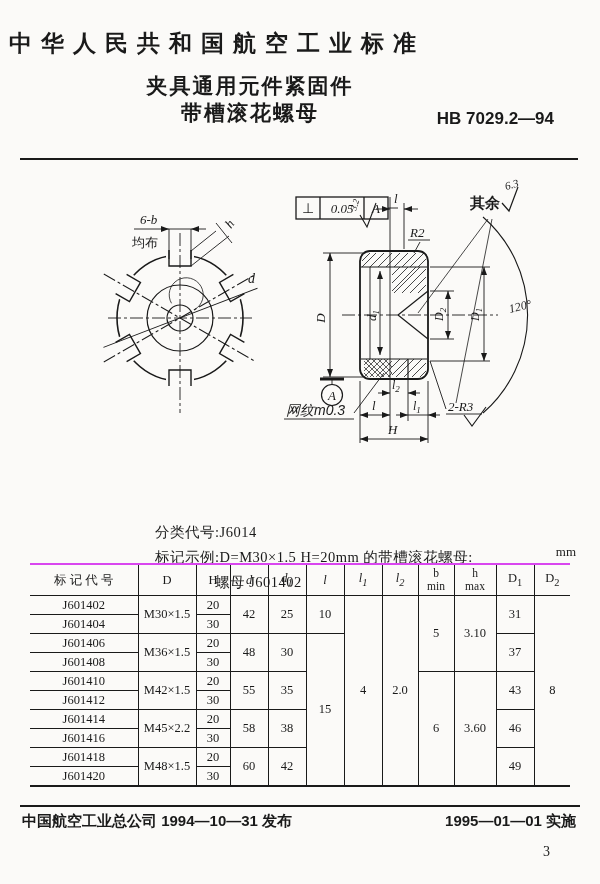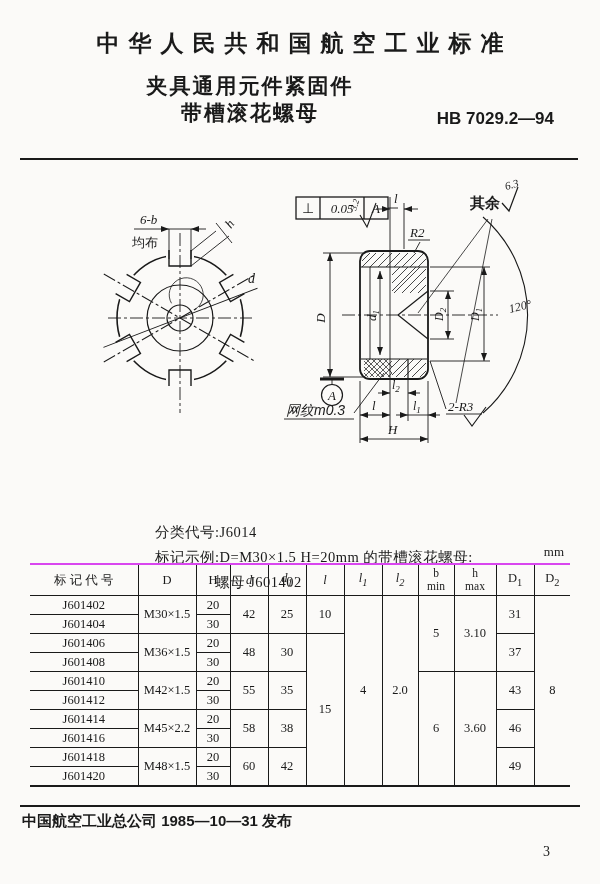--- a/index.html
+++ b/index.html
@@ -3,40 +3,40 @@
 <meta charset="utf-8">
 <style>
   html,body{margin:0;padding:0;}
   .page{
     position:relative; width:600px; height:884px;
     background:#fbfaf8; color:#1a1a1a; overflow:hidden;
     font-family:"Liberation Serif", serif;
   }
   .std-title{
     position:absolute; top:28px; left:0; width:100%;
-    text-align:center; font-family:"Liberation Sans", sans-serif;
+    font-family:"Liberation Sans", sans-serif;
     font-weight:bold; font-size:23px; letter-spacing:9px; text-indent:9px;
   }
   .prod-title{
     position:absolute; top:72px; left:90px; width:320px; text-align:center;
     font-family:"Liberation Sans", sans-serif; font-weight:bold;
     font-size:21px; line-height:27px; letter-spacing:2px;
   }
   .hb-no{
     position:absolute; top:109px; right:46px;
     font-family:"Liberation Sans", sans-serif; font-weight:bold; font-size:17px;
   }
   .rule1{position:absolute; top:158px; left:20px; right:22px; height:2px; background:#1a1a1a;}
   .drawing{position:absolute; top:163px; left:20px;}
   .spec{
     position:absolute; top:472px; left:155px;
     font-size:14.5px; line-height:25px; letter-spacing:0.5px;margin-top:48px;
   }
   .spec .indent{margin-left:60px;}
-  .unit-label{position:absolute; top:544px; right:36px; font-size:13px;}
+  .unit-label{position:absolute; top:544px; right:24px; font-size:13px;}
   table.t{
     position:absolute; top:563px; left:30px; width:540px;
     border-collapse:collapse; table-layout:fixed;
     border-top:2px solid #d946ef; border-bottom:2px solid #1a1a1a;
     font-size:12.5px;
   }
   .t th,.t td{
     border:1px solid #1a1a1a; text-align:center; vertical-align:middle;
     padding:0; height:18px; line-height:13px; font-weight:normal;
   }
@@ -434,16 +434,17 @@
         <td rowspan="2">49</td>
       </tr>
       <tr>
         <td class="no-l">J601420</td>
         <td>30</td>
       </tr>
     </tbody>
   </table>
 
   <div class="footer-rule"></div>
-  <div class="footer-left">中国航空工业总公司 1985—10—31 发布</div>
+  <div class="footer-left">中国航空工业总公司 1994—10—31 发布</div>
+  <div class="footer-right">1995—01—01 实施</div>
   <div class="page-num">3</div>
 
 </div>
 
 </body></html>

